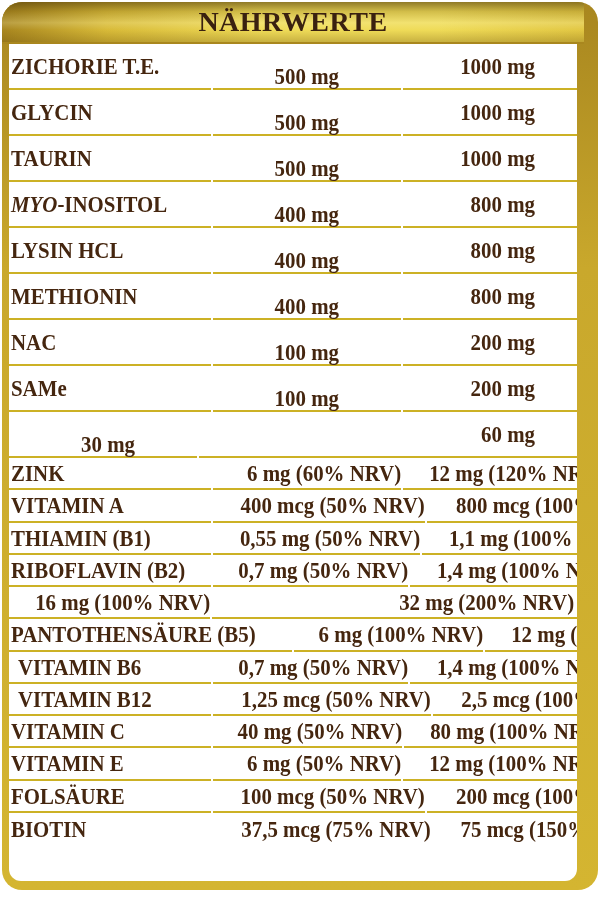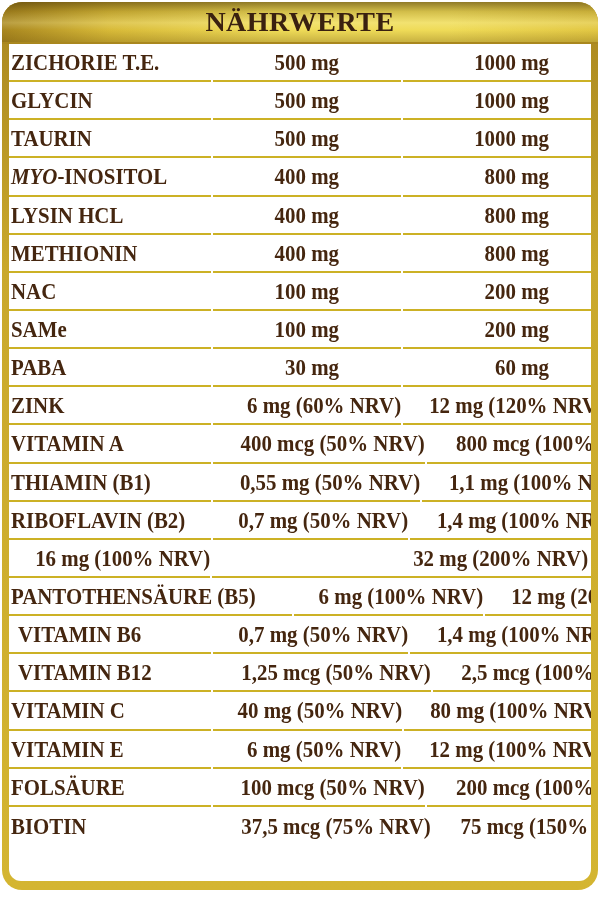--- a/index.html
+++ b/index.html
@@ -14,21 +14,21 @@
     --title-brown:#3a2110;
   }
   *{margin:0;padding:0;box-sizing:border-box;}
   html,body{width:600px;height:914px;background:#ffffff;overflow:hidden;}
   body{font-family:"Liberation Serif","DejaVu Serif",serif;}
 
   .card{
     width:596px;height:888px;margin:2px auto 0;
     border-radius:20px;overflow:hidden;
     background:linear-gradient(180deg,var(--frame-gold-top) 0%,#c9a82c 30%,var(--frame-gold-bottom) 100%);
-    padding:0 7px 7px 7px;
+    padding:0 21px 7px 7px;
   }
 
   .title-band{
     height:42px;margin:0 -7px;
     display:flex;align-items:center;justify-content:center;
     background-image:
       linear-gradient(180deg,rgba(80,58,8,.60) 0%,rgba(80,58,8,.18) 24%,rgba(255,255,210,.20) 52%,rgba(255,255,210,0) 70%,rgba(110,82,12,.30) 100%),
       linear-gradient(90deg,#a8861f 0%,#d8ba38 18%,var(--band-bright) 45%,var(--band-bright) 75%,#e2c743 100%);
     border-bottom:2px solid #a9871e;
   }
@@ -51,21 +51,21 @@
   .tbody{display:flex;flex-direction:column;height:801px;}
   .row{flex:1 1 0;display:flex;column-gap:2px;background:#fff;}
   .row:not(:last-child) .cell{border-bottom:2px solid var(--divider-gold);}
 
   .cell,.hcell{display:flex;align-items:center;white-space:nowrap;overflow:visible;}
   .c-label{flex:0 0 202px;justify-content:flex-start;padding-left:2px;}
   .c-v1{flex:0 0 188px;justify-content:flex-end;}
   .c-v2{flex:1 1 auto;justify-content:flex-end;padding-right:3px;}
 
   
-  .row.simple .c-v1{padding-right:62px;}
+  .row.simple .c-v1{padding-right:62px;margin-top:20px;}
   .row.simple .c-v2{padding-right:42px;}
   .row.indent .c-label{padding-left:9px;}
 
   .hcell{justify-content:center;}
   .hcell.c-label{justify-content:flex-start;}
   .hcell.c-v2 .tx{transform:translateX(12px) scaleX(.87);}
 
   
   .tx{display:inline-block;transform:scaleX(.87);line-height:1;}
   .c-label .tx{transform-origin:0 50%;}
@@ -164,23 +164,20 @@
       <span class="tx"><span class="lbl-i val-li"></span><span class="val-l">SAMe</span></span>
     </div>
     <div class="cell c-v1">
       <span class="tx val-1">100 mg</span>
     </div>
     <div class="cell c-v2">
       <span class="tx val-2">200 mg</span>
     </div>
   </div>
         <div class="row simple">
-    <div class="cell c-label">
-      <span class="tx"><span class="lbl-i val-li"></span><span class="val-l">PABA</span></span>
-    </div>
     <div class="cell c-v1">
       <span class="tx val-1">30 mg</span>
     </div>
     <div class="cell c-v2">
       <span class="tx val-2">60 mg</span>
     </div>
   </div>
         <div class="row">
     <div class="cell c-label">
       <span class="tx"><span class="lbl-i val-li"></span><span class="val-l">ZINK</span></span>

